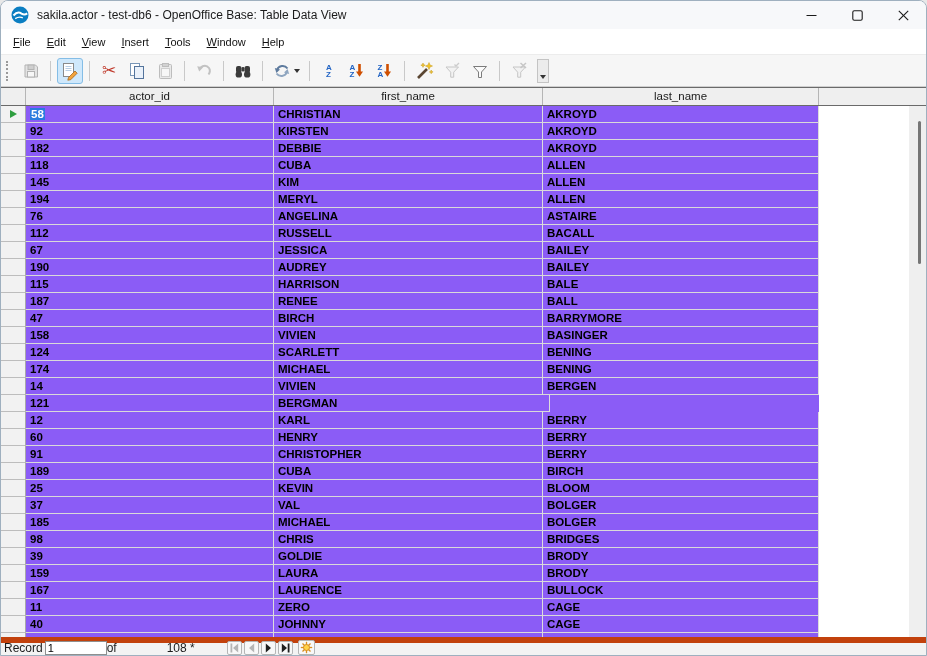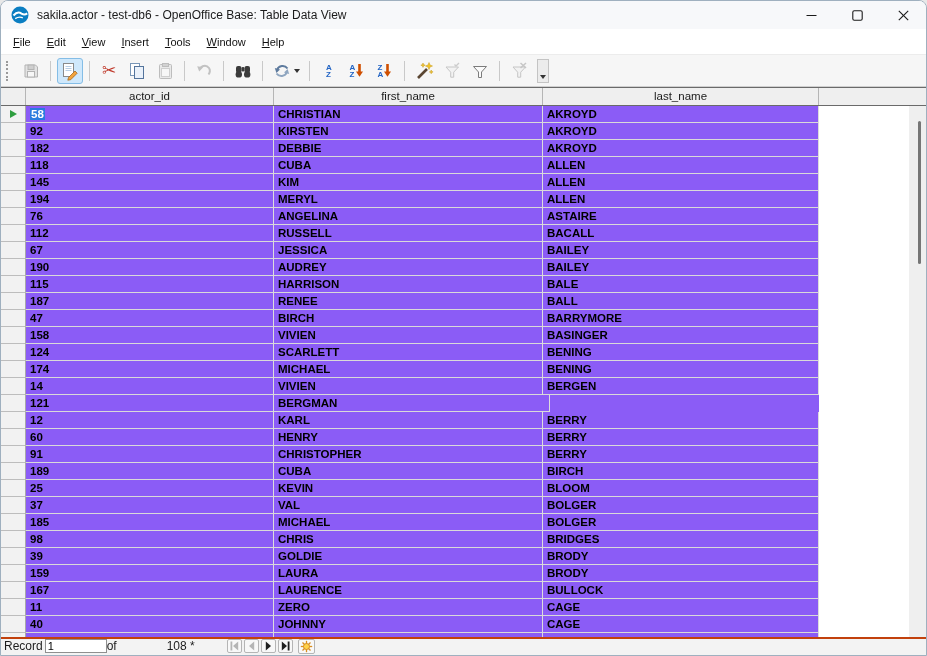--- a/index.html
+++ b/index.html
@@ -45,21 +45,21 @@
   .grow { height:17px; display:flex; }
   .rowhead { width:25px; background:#f2f2f2; border-right:1px solid #a8a8a8; border-bottom:1px solid #bdbdbd; flex:0 0 auto; display:flex; align-items:center; justify-content:center; }
   .tri { width:0; height:0; border-left:7px solid #2f9e3f; border-top:4.5px solid transparent; border-bottom:4.5px solid transparent; }
   .gcell { font-size:11.5px; color:#000; line-height:16px; padding-left:4px; border-right:1px solid #dcdcdc; border-bottom:1px solid #d9d9d9; overflow:hidden; white-space:nowrap; }
   .selected-text { background:#2a7cdf; color:#fff; padding:0 1px; }
   .white-fill { flex:1; background:#fff; }
   .vscroll { width:17px; background:#efefef; flex:0 0 auto; position:relative; }
   .vthumb { position:absolute; left:9px; top:15px; width:3px; height:143px; background:#767676; border-radius:2px; }
 
   
-  .statusbar { height:18px; background:#f3f3f3; border-top:2px solid #c2410c; display:flex; align-items:flex-start; font-size:12px; color:#1c1c1c; flex:0 0 auto; }
+  .statusbar { height:18px; background:#f3f3f3; border-top:6px solid #c2410c; display:flex; align-items:flex-end; font-size:12px; color:#1c1c1c; flex:0 0 auto; }
   .sb-label { padding:0 2px 0 3px; }
   .sb-input { width:62px; height:14px; border:1px solid #8f8f8f; background:#fff; font-size:11px; font-family:"Liberation Sans", sans-serif; padding:0 2px; }
   .sb-of { margin-left:0; }
   .sb-total { margin-left:34px; width:44px; text-align:right; }
   .nav-group { display:flex; margin-left:32px; gap:2px; }
   .nav-btn { width:15px; height:14px; border:1px solid #b5b5b5; background:#f8f8f8; border-radius:2px; display:flex; align-items:center; justify-content:center; }
   .newrec-btn { width:17px; height:15px; border:1px solid #b5b5b5; background:#f8f8f8; border-radius:2px; display:flex; align-items:center; justify-content:center; margin-left:5px; }
 </style>
 </head>
 <body>

